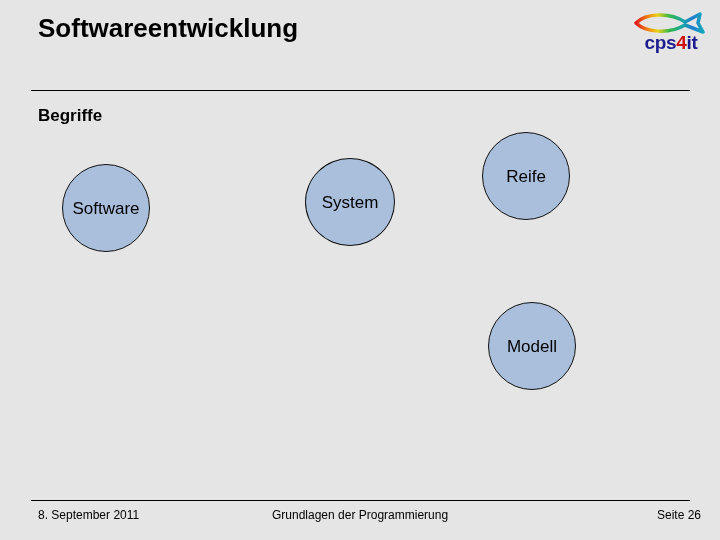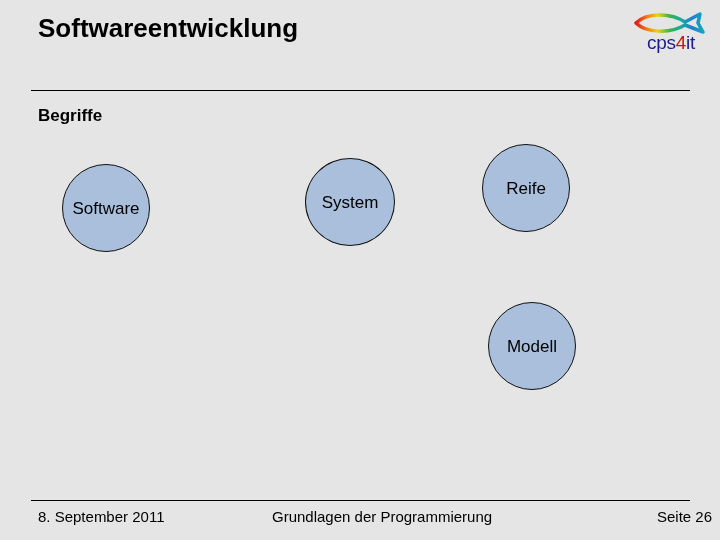--- a/index.html
+++ b/index.html
@@ -63,21 +63,21 @@
     width: 76px;
     height: 22px;
   }
   #logo-text {
     position: absolute;
     left: 0;
     top: 20px;
     width: 76px;
     text-align: center;
     font-size: 19px;
-    font-weight: normal;
+    font-weight: bold;
     line-height: 22px;
     color: #1c1c8f;
     letter-spacing: -0.3px;
     white-space: nowrap;
   }
   #logo-text .accent { color: #d01010; }
 
   
   .node {
     position: absolute;
@@ -103,21 +103,21 @@
     position: absolute;
     left: 31px;
     top: 500px;
     width: 659px;
     height: 0;
     border-top: 1.2px solid #000000;
   }
   .footer-text {
     position: absolute;
     top: 508px;
-    font-size: 15px;
+    font-size: 12px;
     color: #000000;
     white-space: nowrap;
   }
   #footer-date  { left: 38px; }
   #footer-topic { left: 272px; }
   #footer-page  { left: 657px; }
 </style>
 </head>
 <body>
 
@@ -150,21 +150,21 @@
   </div>
 
   <div class="node" style="left:62px;  top:164px; width:88px; height:88px;">
     <span class="node-label">Software</span>
   </div>
 
   <div class="node" style="left:305px; top:158px; width:90px; height:88px;">
     <span class="node-label">System</span>
   </div>
 
-  <div class="node" style="left:482px; top:144px; width:88px; height:88px;">
+  <div class="node" style="left:482px; top:132px; width:88px; height:88px;">
     <span class="node-label">Reife</span>
   </div>
 
 
   <div class="node" style="left:488px; top:302px; width:88px; height:88px;">
     <span class="node-label">Modell</span>
   </div>
 
 
   <div id="footer-rule"></div>

